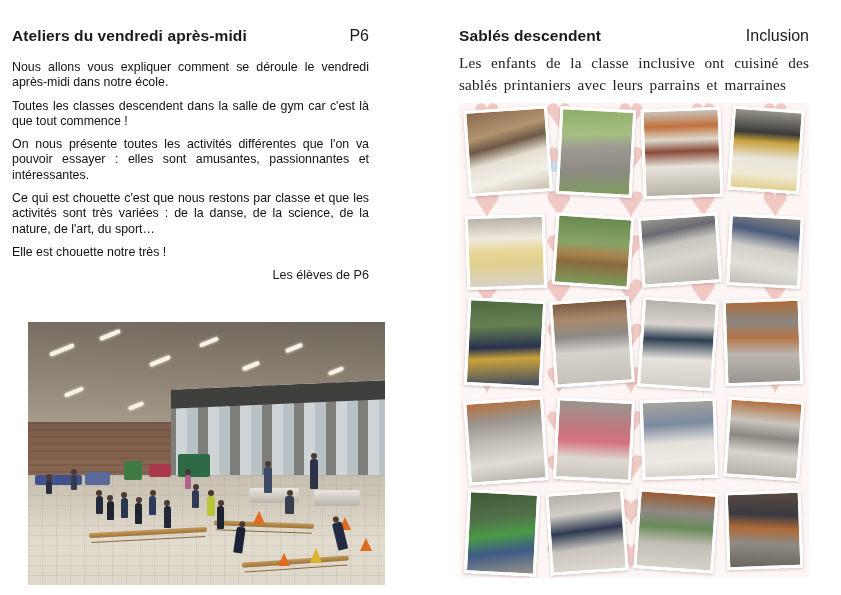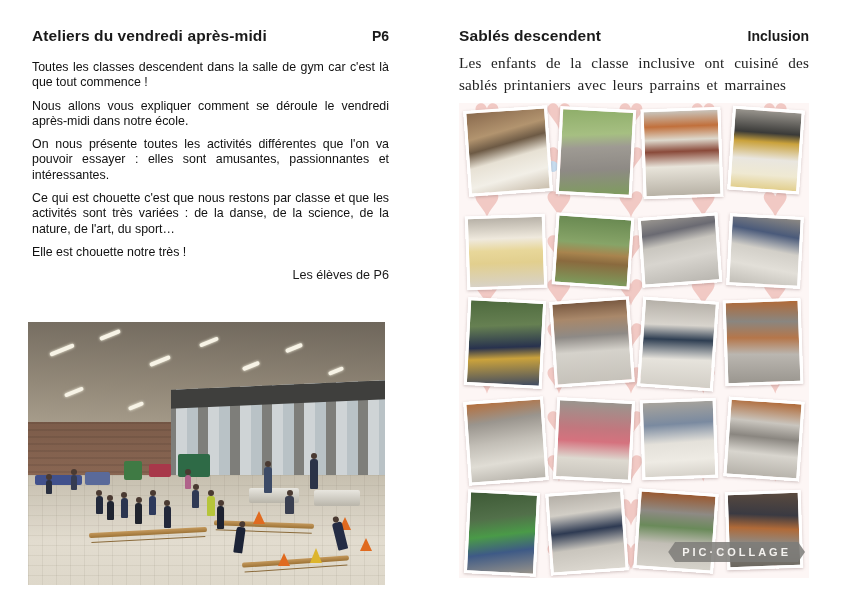--- a/index.html
+++ b/index.html
@@ -6,24 +6,24 @@
   html,body { width:841px; height:595px; }
   body {
     background:#ffffff;
     font-family:"Liberation Sans", sans-serif;
     color:#1a1a1a;
     position:relative;
     overflow:hidden;
   }
 
   
-  .page-left { position:absolute; left:32px; top:27px; width:357px; }
+  .page-left { position:absolute; left:12px; top:27px; width:357px; }
   .article-header { display:flex; justify-content:space-between; align-items:baseline; }
   .article-title { font-size:15.5px; font-weight:bold; letter-spacing:.1px; }
-  .article-tag { font-size:14px; font-weight:bold; }
+  .article-tag { font-size:16px; font-weight:normal; }
   .body-text { margin-top:15px; }
   .body-text p {
     font-size:12.4px; line-height:15.3px; text-align:justify;
     margin-bottom:8px; color:#111;
   }
   .byline { text-align:right; font-size:12.6px; margin-top:2px; }
 
   
   .gym {
     position:absolute; left:28px; top:322px; width:357px; height:263px;
@@ -130,22 +130,22 @@
 </style>
 </head>
 <body>
 
 <div class="page-left">
   <div class="article-header">
     <span class="article-title">Ateliers du vendredi après-midi</span>
     <span class="article-tag">P6</span>
   </div>
   <div class="body-text">
+    <p>Nous allons vous expliquer comment se déroule le vendredi après-midi dans notre école.</p>
     <p>Toutes les classes descendent dans la salle de gym car c'est là que tout commence !</p>
-    <p>Nous allons vous expliquer comment se déroule le vendredi après-midi dans notre école.</p>
     <p>On nous présente toutes les activités différentes que l'on va pouvoir essayer : elles sont amusantes, passionnantes et intéressantes.</p>
     <p>Ce qui est chouette c'est que nous restons par classe et que les activités sont très variées : de la danse, de la science, de la nature, de l'art, du sport…</p>
     <p>Elle est chouette notre très !</p>
   </div>
   <div class="byline">Les élèves de P6</div>
 </div>
 
 <div class="gym" role="img" aria-label="Salle de gym : enfants par classes, bancs en bois et cônes colorés sur un sol carrelé clair">
   <div class="gym-ceiling"></div>
   <div class="gym-light" style="left:6%;top:10%;width:26px;"></div>
@@ -244,14 +244,13 @@
     <div class="photo sc16 r-d" style="width:76px;height:80px;" role="img" aria-label="Groupe d'élèves assis en classe"></div>
   </div>
 
   <div class="c-row" style="top:388px;">
     <div class="photo sc17 r-b" style="width:72px;height:84px;" role="img" aria-label="Garçon en veste verte assis dehors"></div>
     <div class="photo sc18 r-a" style="width:78px;height:82px;" role="img" aria-label="Garçon découpant des sablés sur la table"></div>
     <div class="photo sc19 r-d" style="width:80px;height:80px;" role="img" aria-label="Vue large de la classe en activité"></div>
     <div class="photo sc20 r-c" style="width:76px;height:78px;" role="img" aria-label="Élèves à table dans la classe sombre"></div>
   </div>
 
-  <div class="watermark">PIC·COLLAGE</div>
 </div>
 
 </body></html>

